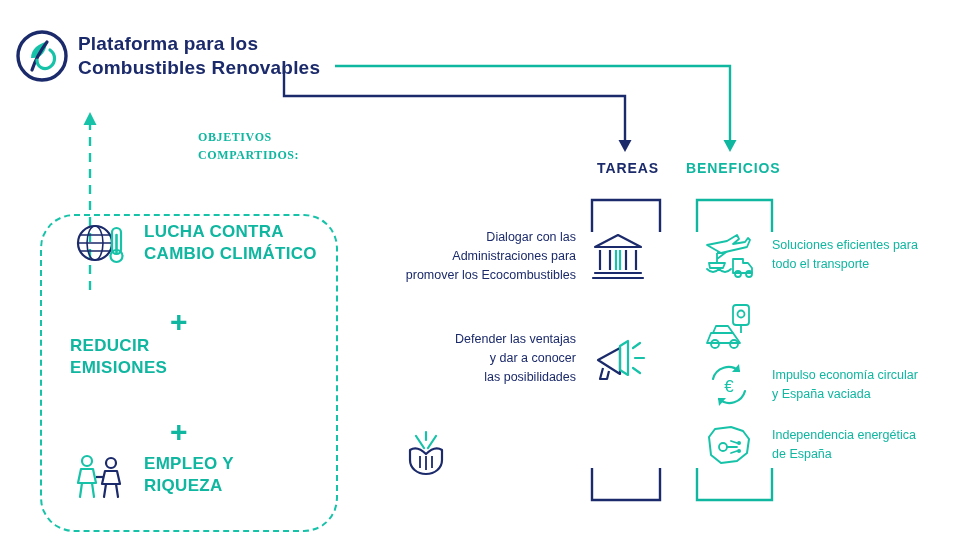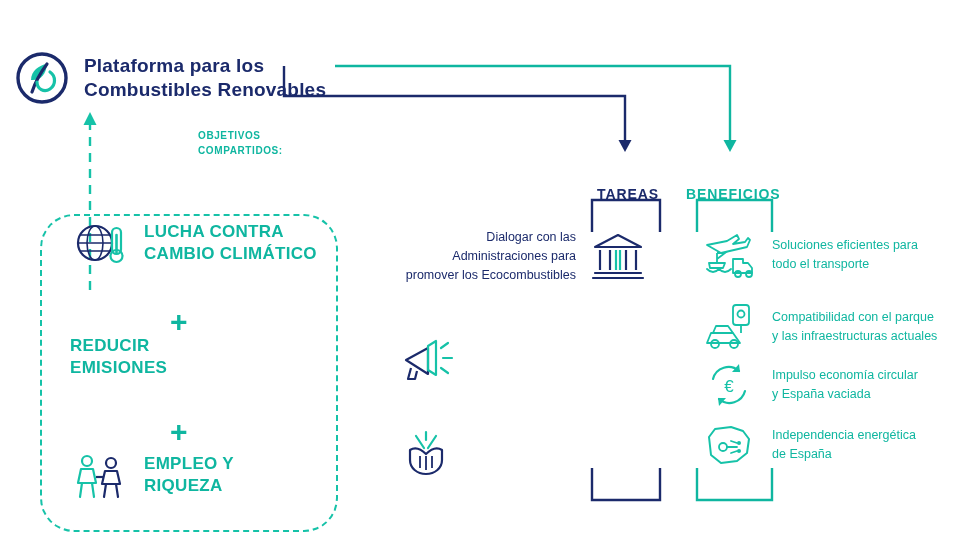--- a/index.html
+++ b/index.html
@@ -22,48 +22,48 @@
     height: 560px;
   }
 
   
   #brand {
     position: absolute;
     left: 14px;
     top: 28px;
     display: flex;
     align-items: center;
-    gap: 14px;
-    margin-top: 22px;
+    gap: 8px;
   }
   #brand-mark {
     width: 56px;
     height: 56px;
     flex: 0 0 auto;
   }
   #brand-title {
     font-size: 19px;
     font-weight: bold;
     line-height: 1.28;
     color: #1b2a6b;
     letter-spacing: .2px;
     white-space: pre-line;
   }
 
   
   #shared-label {
     position: absolute;
     left: 198px;
     top: 128px;
-    font-size: 10px;
+    font-size: 12px;
     font-weight: bold;
     letter-spacing: .6px;
     line-height: 1.5;
     color: #0fb6a0;
     white-space: pre-line;
+    font-family: Liberation Serif, serif;
   }
   #objectives-box {
     position: absolute;
     left: 40px;
     top: 214px;
     width: 298px;
     height: 318px;
     border: 2.5px dashed #16c2a8;
     border-radius: 34px;
     box-sizing: border-box;
@@ -98,21 +98,20 @@
     color: #0fb6a0;
     line-height: 1;
   }
 
   
   .col-heading {
     position: absolute;
     font-size: 14px;
     font-weight: bold;
     letter-spacing: .9px;
-    margin-top: 26px;
   }
   #tareas-heading { left: 597px; top: 160px; color: #1b2a6b; }
   #beneficios-heading { left: 686px; top: 160px; color: #0fb6a0; }
 
   
   .task-row {
     position: absolute;
     display: flex;
     gap: 12px;
   }
@@ -248,20 +247,23 @@
     <svg width="56" height="52" viewBox="0 0 56 52">
       <path d="M28,5 L51,17 H5 z" fill="none" stroke="#1b2a6b" stroke-width="2.2" stroke-linejoin="round"></path>
       <path d="M10,20 v20 M20,20 v20 M36,20 v20 M46,20 v20" stroke="#1b2a6b" stroke-width="2.2"></path>
       <path d="M26,20 v20 M30,20 v20" stroke="#16c2a8" stroke-width="2.2"></path>
       <path d="M5,43 h46 M3,48 h50" stroke="#1b2a6b" stroke-width="2.2" stroke-linecap="round"></path>
     </svg>
   </div>
 </div>
 
 <div class="task-row" style="left:396px; top:330px;">
+  <div class="task-text">Defender las ventajas
+y dar a conocer
+las posibilidades</div>
   <div class="task-icon">
     <svg width="56" height="52" viewBox="0 0 56 52">
       <path d="M8,28 l22,-12 v26 z" fill="none" stroke="#1b2a6b" stroke-width="2.2" stroke-linejoin="round"></path>
       <path d="M30,14 l8,-5 v34 l-8,-5 z" fill="none" stroke="#16c2a8" stroke-width="2.2" stroke-linejoin="round"></path>
       <path d="M13,36 l-3,11 h7 l2,-8" fill="none" stroke="#1b2a6b" stroke-width="2.2" stroke-linejoin="round"></path>
       <path d="M43,16 l7,-5 M45,26 h9 M43,36 l7,5" stroke="#16c2a8" stroke-width="2.2" stroke-linecap="round"></path>
     </svg>
   </div>
 </div>
 
@@ -297,22 +299,20 @@
     <svg width="56" height="52" viewBox="0 0 56 52">
       <rect x="32" y="4" width="16" height="20" rx="3" fill="none" stroke="#16c2a8" stroke-width="1.8"></rect>
       <circle cx="40" cy="13" r="3.5" fill="none" stroke="#16c2a8" stroke-width="1.8"></circle>
       <path d="M40,24 v8" stroke="#16c2a8" stroke-width="1.8"></path>
       <path d="M6,42 l4,-10 h22 l7,10 z" fill="none" stroke="#16c2a8" stroke-width="1.8" stroke-linejoin="round"></path>
       <path d="M12,32 l3,-7 h12 l5,7" fill="none" stroke="#16c2a8" stroke-width="1.8" stroke-linejoin="round"></path>
       <circle cx="14" cy="43" r="4" fill="none" stroke="#16c2a8" stroke-width="1.8"></circle>
       <circle cx="33" cy="43" r="4" fill="none" stroke="#16c2a8" stroke-width="1.8"></circle>
     </svg>
   </div>
-  <div class="benefit-text">Compatibilidad con el parque
-y las infraestructuras actuales</div>
 </div>
 
 <div class="benefit-row" style="left:700px; top:358px;">
   <div class="benefit-icon">
     <svg width="56" height="52" viewBox="0 0 56 52">
       <path d="M12,20 a16,16 0 0 1 26,-8" fill="none" stroke="#16c2a8" stroke-width="2.2" stroke-linecap="round"></path>
       <path d="M44,32 a16,16 0 0 1 -26,8" fill="none" stroke="#16c2a8" stroke-width="2.2" stroke-linecap="round"></path>
       <path d="M38,5 l1,8 l-8,0 z" fill="#16c2a8"></path>
       <path d="M18,47 l-1,-8 l8,0 z" fill="#16c2a8"></path>
       <text x="28" y="33" font-size="17" fill="#16c2a8" text-anchor="middle" font-family="Liberation Sans, sans-serif">€</text>

